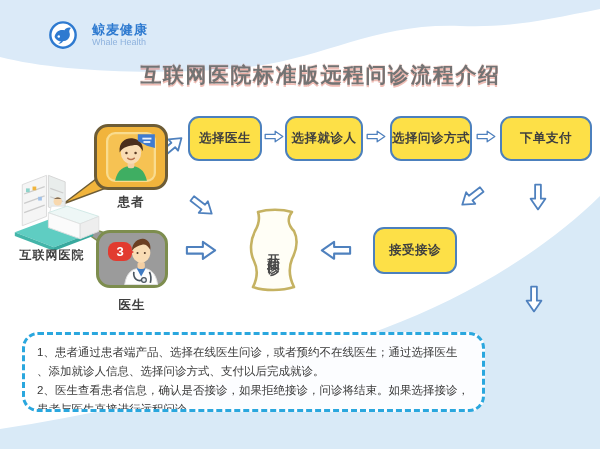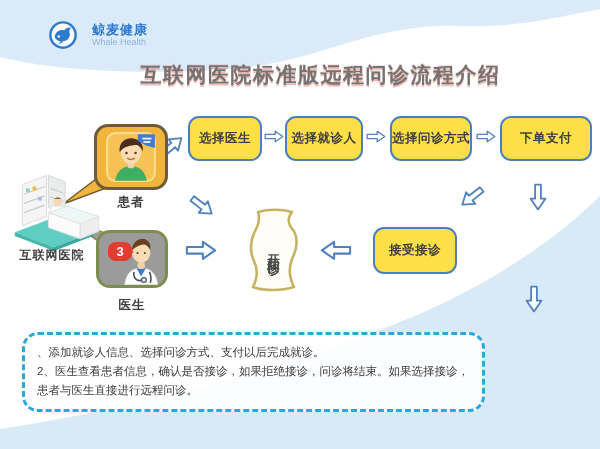--- a/index.html
+++ b/index.html
@@ -210,18 +210,19 @@
     <circle cx="52" cy="38" r="4.5" fill="#f8d8ae"></circle>
     <path d="M47.5,37 C47.5,32.5 56.5,32.5 56.5,37 L56,35 L48,35 Z" fill="#5c4a38"></path>
     <polygon points="45,43 59,43 61,52 43,52" fill="#ffffff" stroke="#e2e2e2" stroke-width="1"></polygon>
     <polygon points="42,50 62,43 96,54 76,62" fill="#eef7f6" stroke="#cfe8e5" stroke-width="1"></polygon>
     <polygon points="42,50 76,62 76,78 42,66" fill="#fbfbfb" stroke="#e0e0e0" stroke-width="1"></polygon>
     <polygon points="76,62 96,54 96,70 76,78" fill="#eeeeee" stroke="#e0e0e0" stroke-width="1"></polygon>
   </svg>
   <div class="lbl" style="left:4px;top:247px;width:96px;font-size:12px;">互联网医院</div>
 
   <div class="note">
+    <div>1、患者通过患者端产品、选择在线医生问诊，或者预约不在线医生；通过选择医生</div>
     <div>、添加就诊人信息、选择问诊方式、支付以后完成就诊。</div>
     <div>2、医生查看患者信息，确认是否接诊，如果拒绝接诊，问诊将结束。如果选择接诊，</div>
     <div>患者与医生直接进行远程问诊。</div>
   </div>
 
 </div>
 
 </body></html>

